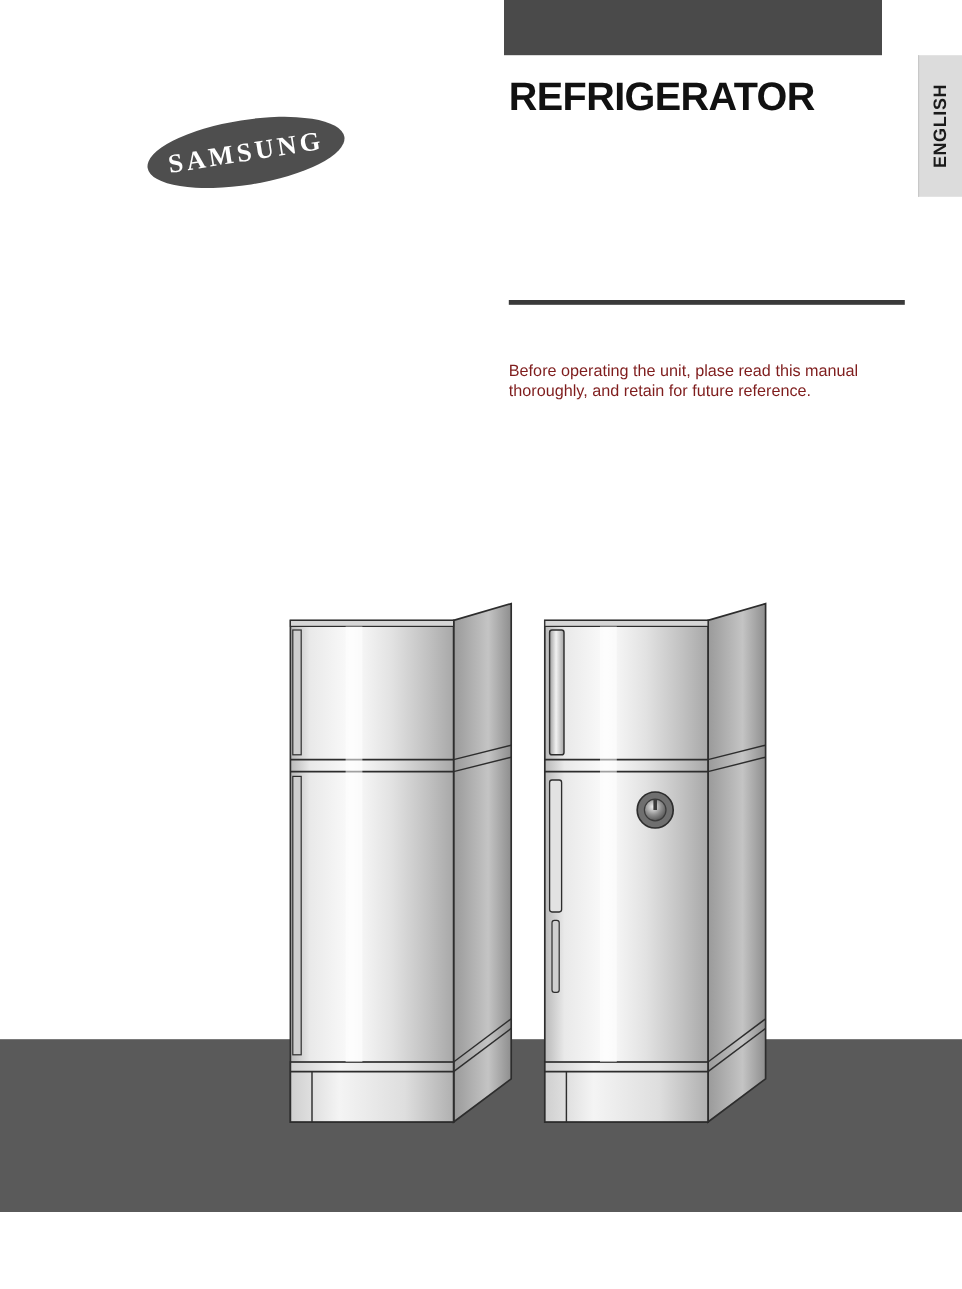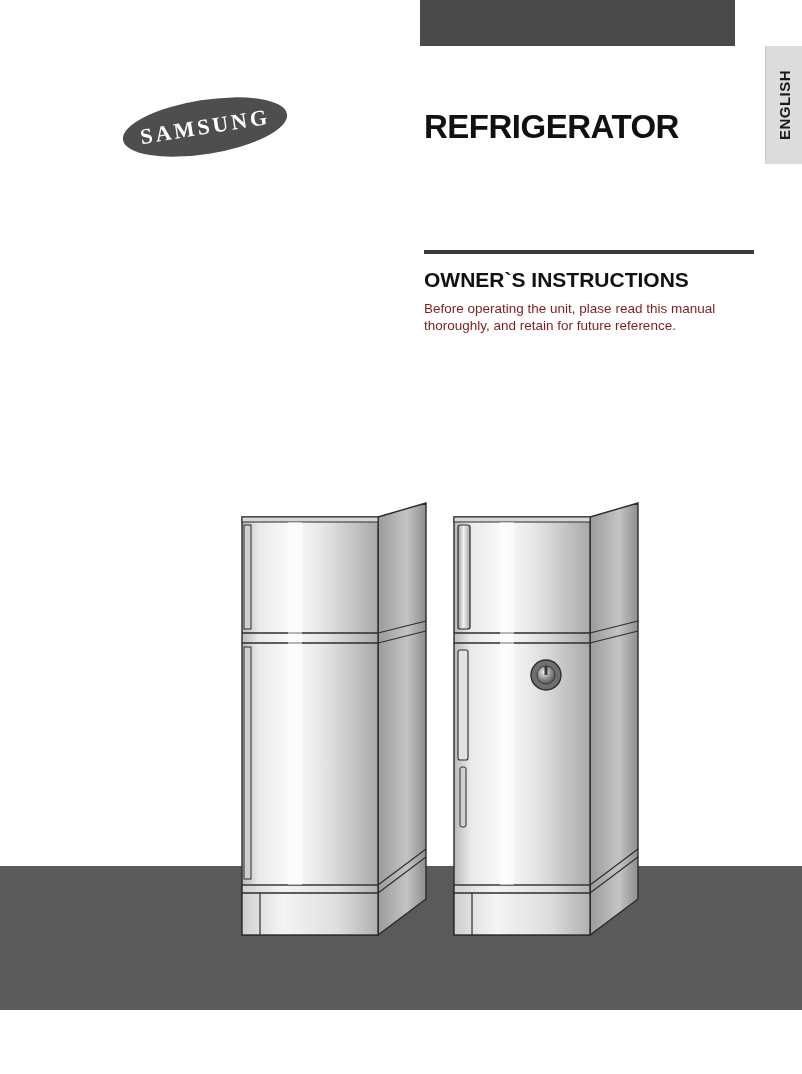--- a/index.html
+++ b/index.html
@@ -54,21 +54,20 @@
   
   .title {
     position: absolute;
     left: 424px;
     top: 62px;
     width: 330px;
     font-size: 33px;
     font-weight: bold;
     letter-spacing: -0.5px;
     color: #111111;
-    margin-top: 46px;
   }
 
   
   .logo-wrap {
     position: absolute;
     left: 122px;
     top: 100px;
     width: 166px;
     height: 54px;
   }
@@ -167,21 +166,20 @@
 
   <div class="title">REFRIGERATOR</div>
 
   <div class="logo-wrap">
     <div class="logo-ellipse"></div>
     <div class="logo-text">SAMSUNG</div>
   </div>
 
   <div class="rule"></div>
 
-  <div class="owners-title">OWNER`S INSTRUCTIONS</div>
   <div class="owners-body">Before operating the unit, plase read this manual thoroughly, and retain for future reference.</div>
 
   <div class="floor"></div>
 
   <div class="illustration">
     <svg width="420" height="450" viewBox="0 0 420 450" xmlns="http://www.w3.org/2000/svg">
       <defs>
         <linearGradient id="doorGrad" x1="0" y1="0" x2="1" y2="0">
           <stop offset="0%" stop-color="#b9b9b9"></stop>
           <stop offset="12%" stop-color="#e9e9e9"></stop>

